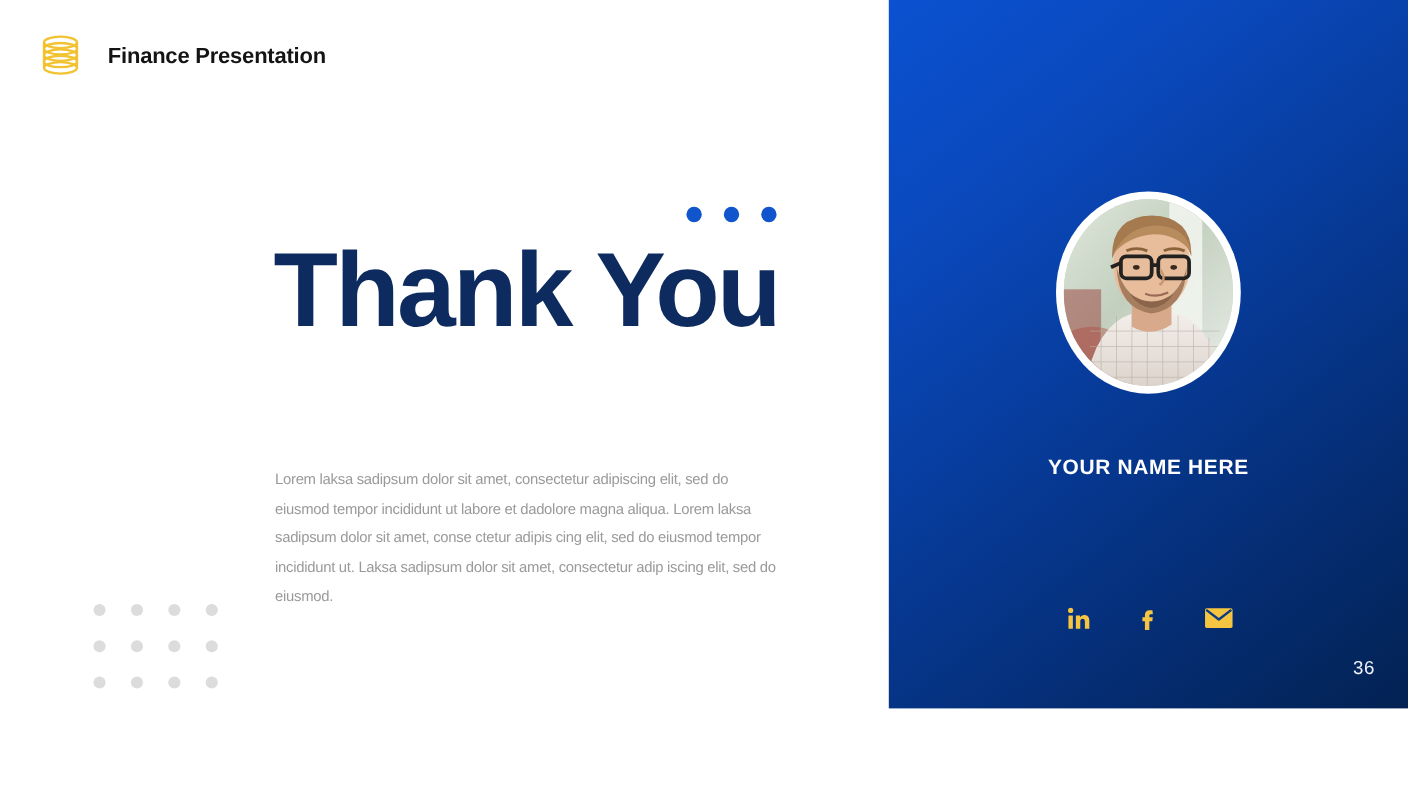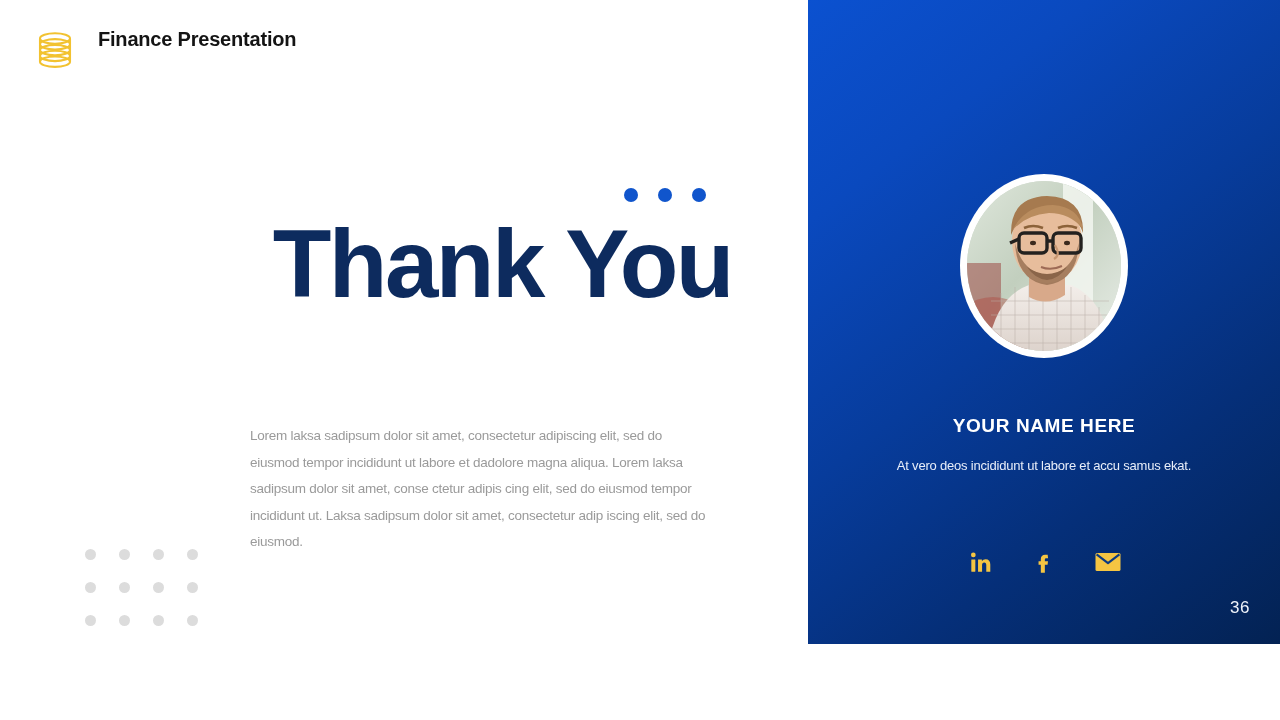--- a/index.html
+++ b/index.html
@@ -20,20 +20,21 @@
     inset: 0;
     background: #ffffff;
   }
 
   
   .header {
     position: absolute;
     left: 30px;
     top: 28px;
     display: flex;
+    align-items: center;
     gap: 18px;
   }
   .coin-icon {
     width: 50px;
     height: 46px;
     display: block;
   }
   .header-title {
     font-size: 20px;
     font-weight: bold;
@@ -69,21 +70,20 @@
     position: absolute;
     left: 0;
     top: 214px;
     width: 708px;
     text-align: right;
     font-size: 96px;
     line-height: 1.05;
     font-weight: bold;
     color: #0D2B5E;
     letter-spacing: -2.5px;
-    padding-left: 24px;
   }
 
   .body-copy {
     position: absolute;
     left: 250px;
     top: 423px;
     width: 458px;
     font-size: 13.5px;
     line-height: 26.5px;
     color: #9a9a9a;
@@ -297,21 +297,20 @@
             <path d="M91 47 Q100 43 110 47"></path>
           </g>
 
           <path d="M88 64 Q94 74 87 78" fill="none" stroke="#c79772" stroke-width="2.2"></path>
           <path d="M74 86 Q84 90 95 85" fill="none" stroke="#9d6a55" stroke-width="2"></path>
         </svg>
       </div>
     </div>
 
     <div class="person-name">YOUR NAME HERE</div>
-    <div class="person-desc">At vero deos incididunt ut labore et accu samus ekat.</div>
 
     <div class="socials">
       <a class="social-btn" title="LinkedIn">
         <svg width="21" height="21" viewBox="0 0 24 24" fill="currentColor" aria-hidden="true">
           <rect x="1.5" y="8.5" width="4.6" height="14" rx="0.4"></rect>
           <circle cx="3.8" cy="3.4" r="2.7"></circle>
           <path d="M9.2 8.5h4.4v2.1c0.8-1.4 2.3-2.4 4.3-2.4 3.5 0 5.3 2.2 5.3 6.1v8.2h-4.6v-7.4c0-1.9-0.7-3-2.4-3-1.5 0-2.4 1-2.4 3v7.4H9.2z"></path>
         </svg>
       </a>
       <a class="social-btn" title="Facebook">

